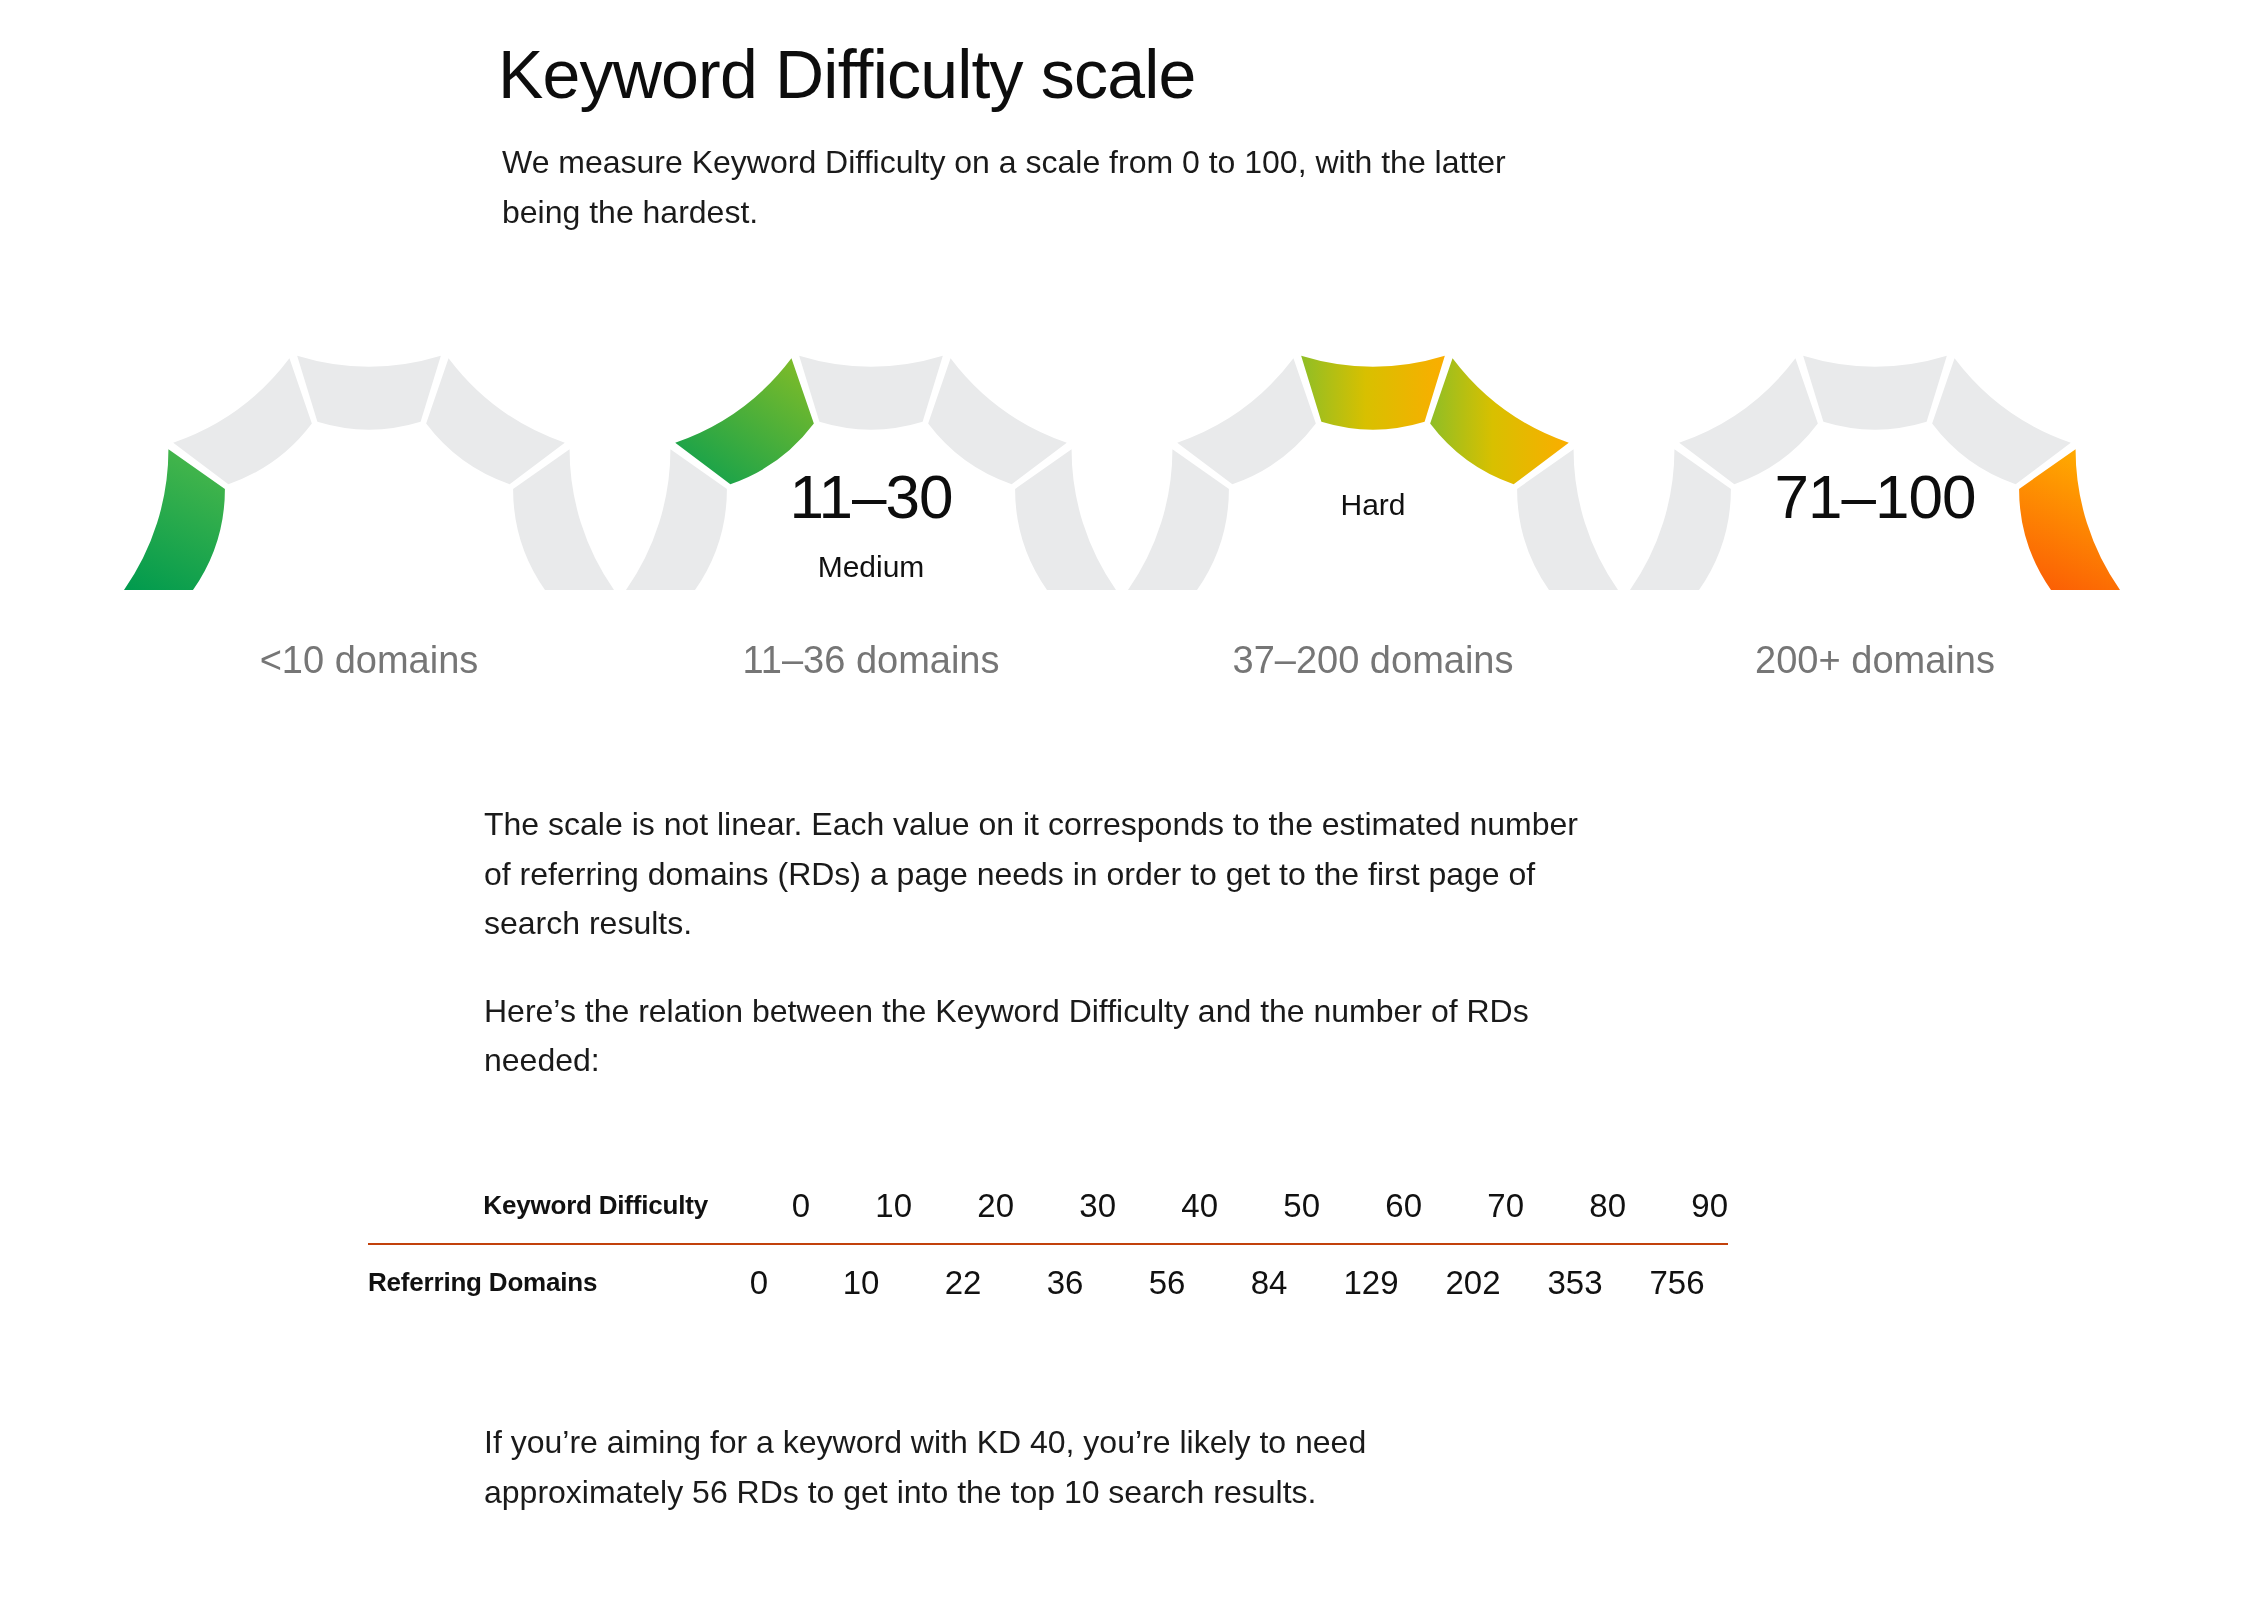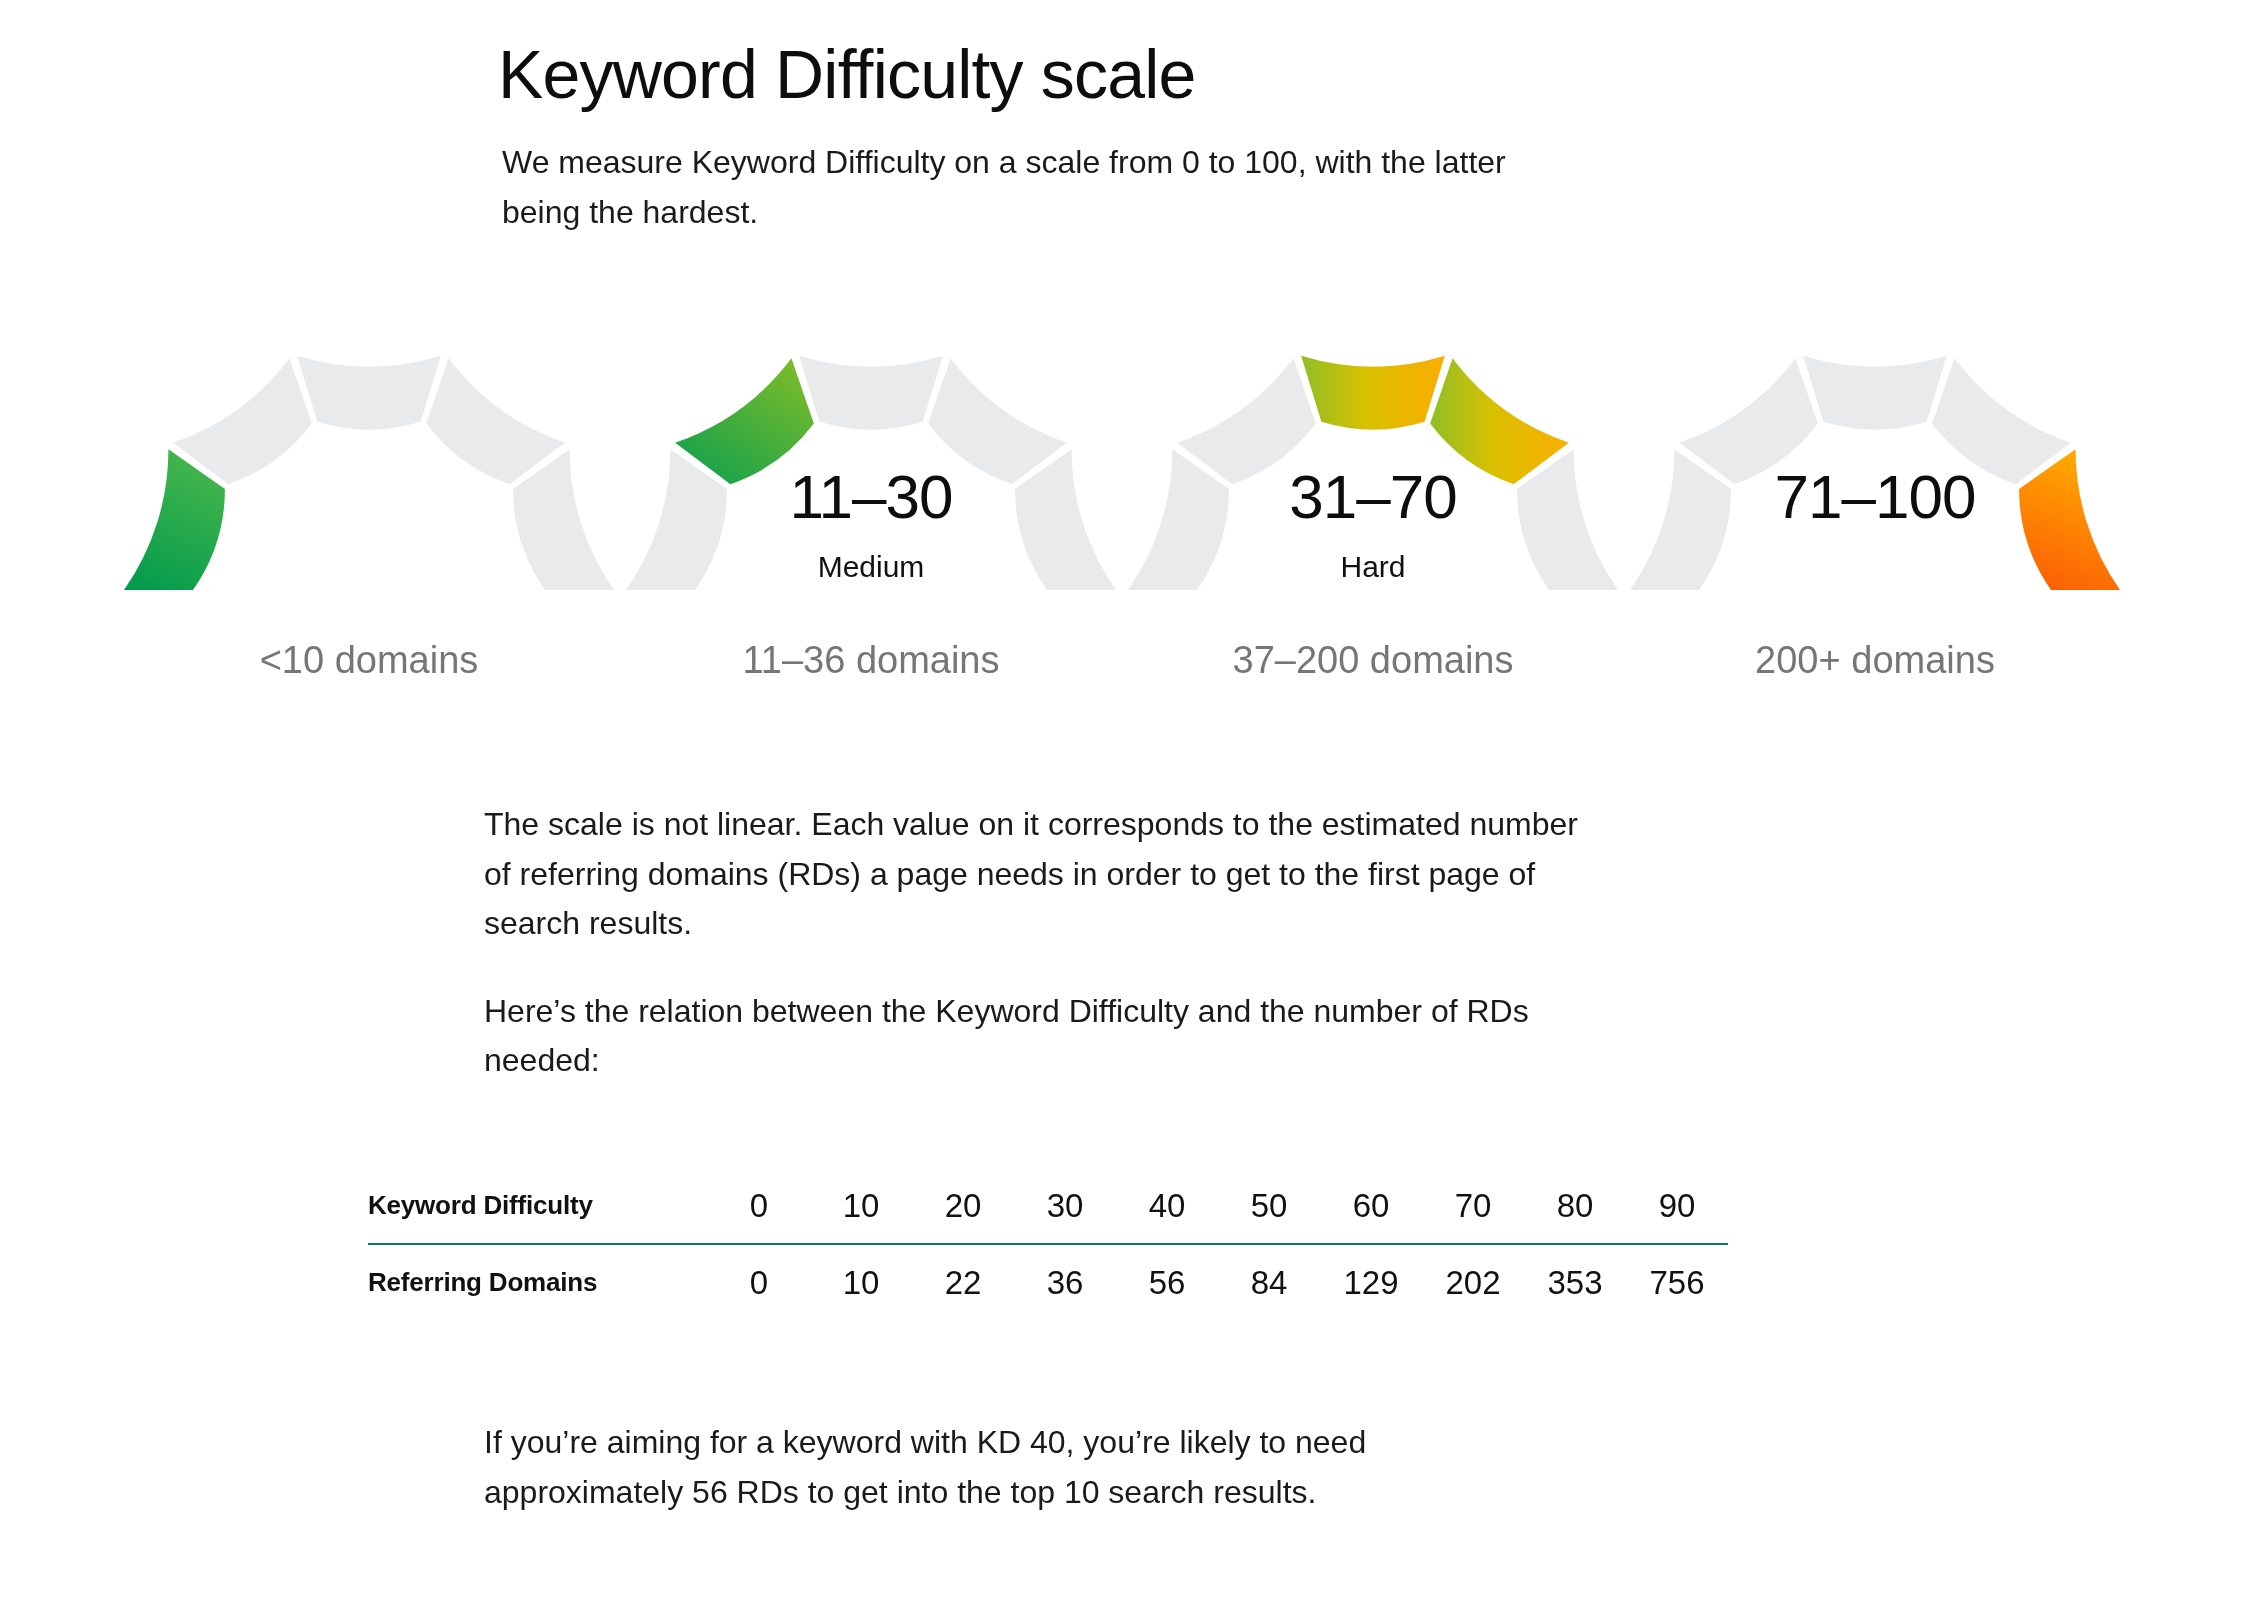--- a/index.html
+++ b/index.html
@@ -139,21 +139,22 @@
   }
   table.kd-table td {
     text-align: center;
     font-size: 33px;
     font-weight: 400;
     color: #111111;
     padding: 18px 0;
   }
   table.kd-table tr.row-kd th,
   table.kd-table tr.row-kd td {
-    border-bottom: 2px solid #0f766e;
+    border-bottom: 2px solid #c2410c;
+    text-align: right;
   }
 
   .closing {
     position: absolute;
     top: 1418px;
     left: 484px;
     width: 1060px;
   }
   .closing p {
     font-size: 32px;
@@ -235,21 +236,20 @@
           </defs>
           <g class="seg-group">
               <path d="M 5 271.99999999999994 A 245 245 0 0 0 49.43045781881747 131.2986895966109 L 105.91739010657909 170.92477293470824 A 176 176 0 0 1 74 272 Z" fill="#E9EAEB"></path>
               <path d="M 54.205704801601485 124.72612598372245 A 245 245 0 0 0 170.4379870547581 40.27842979968145 L 192.84524784341806 105.53879038670993 A 176 176 0 0 1 109.34777161257904 166.20325784953124 Z" fill="#E9EAEB"></path>
               <path d="M 178.1644989775781 37.76793389277887 A 245 245 0 0 0 321.83550102242197 37.76793389277887 L 301.60427828549496 103.73533210256767 A 176 176 0 0 1 198.39572171450507 103.73533210256767 Z" fill="url(#grad2)"></path>
               <path d="M 329.562012945242 40.278429799681476 A 245 245 0 0 0 445.79429519839846 124.72612598372245 L 390.65222838742096 166.20325784953124 A 176 176 0 0 1 307.154752156582 105.53879038670996 Z" fill="url(#grad2)"></path>
               <path d="M 450.56954218118256 131.29868959661096 A 245 245 0 0 0 495 272 L 426 272 A 176 176 0 0 1 394.08260989342097 170.9247729347083 Z" fill="#E9EAEB"></path>
             </g>
         </svg>
         <div class="gauge-center">
-          <div class="gauge-range">31–70</div>
           <div class="gauge-label">Hard</div>
         </div>
       </div>
       <div class="gauge-sub">37–200 domains</div>
     </div>
 
     <div class="gauge">
       <div class="gauge-dial">
         <svg viewBox="0 0 500 285" aria-hidden="true">
           <defs>

